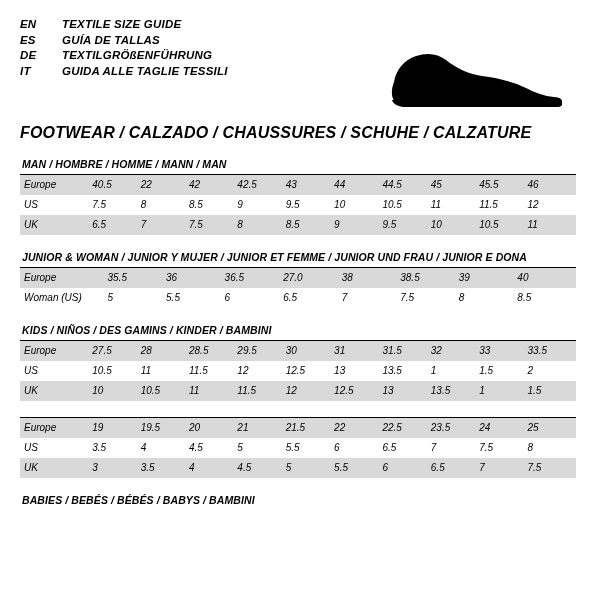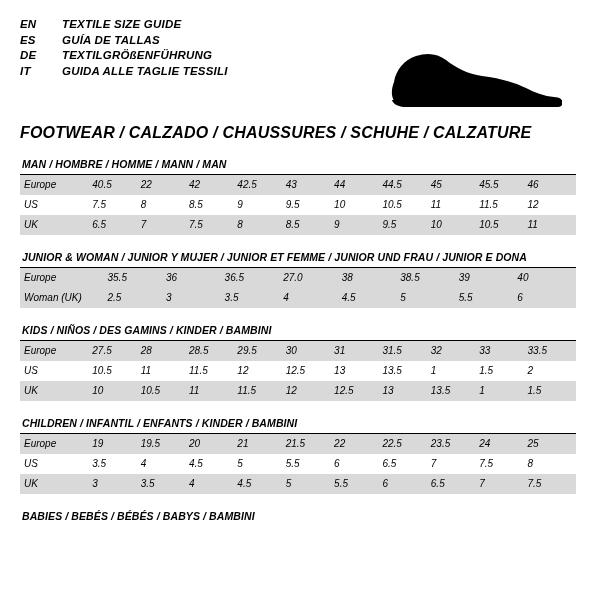--- a/index.html
+++ b/index.html
@@ -228,30 +228,30 @@
           <td class="rowlabel">Europe</td>
           <td class="val">35.5</td>
           <td class="val">36</td>
           <td class="val">36.5</td>
           <td class="val">27.0</td>
           <td class="val">38</td>
           <td class="val">38.5</td>
           <td class="val">39</td>
           <td class="val">40</td>
         </tr>
-        <tr class="shaded">
-          <td class="rowlabel">Woman (UK)</td>
-          <td class="val">2.5</td>
-          <td class="val">3</td>
-          <td class="val">3.5</td>
-          <td class="val">4</td>
-          <td class="val">4.5</td>
+        <tr>
+          <td class="rowlabel">Woman (US)</td>
           <td class="val">5</td>
           <td class="val">5.5</td>
           <td class="val">6</td>
+          <td class="val">6.5</td>
+          <td class="val">7</td>
+          <td class="val">7.5</td>
+          <td class="val">8</td>
+          <td class="val">8.5</td>
         </tr>
       </tbody>
     </table>
   </div>
 
   <div class="block">
     <div class="block-title">KIDS / NIÑOS / DES GAMINS / KINDER / BAMBINI</div>
     <div class="rule"></div>
     <table class="sizes">
       <colgroup>
@@ -305,21 +305,20 @@
           <td class="val">13</td>
           <td class="val">13.5</td>
           <td class="val">1</td>
           <td class="val">1.5</td>
         </tr>
       </tbody>
     </table>
   </div>
 
   <div class="block">
-    <div class="block-title">CHILDREN / INFANTIL / ENFANTS / KINDER / BAMBINI</div>
     <div class="rule"></div>
     <table class="sizes">
       <colgroup>
         <col style="width:13%">
           <col style="width:8.7%">
           <col style="width:8.7%">
           <col style="width:8.7%">
           <col style="width:8.7%">
         <col style="width:8.7%">
           <col style="width:8.7%">

